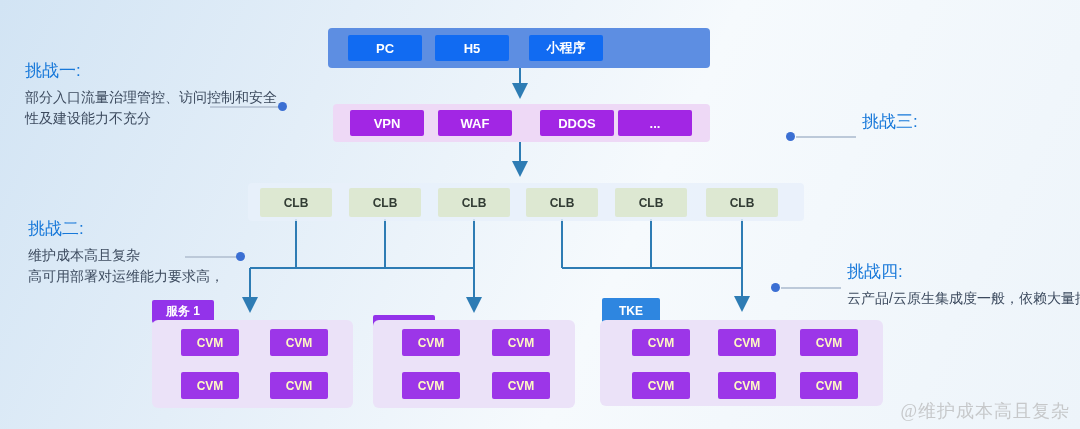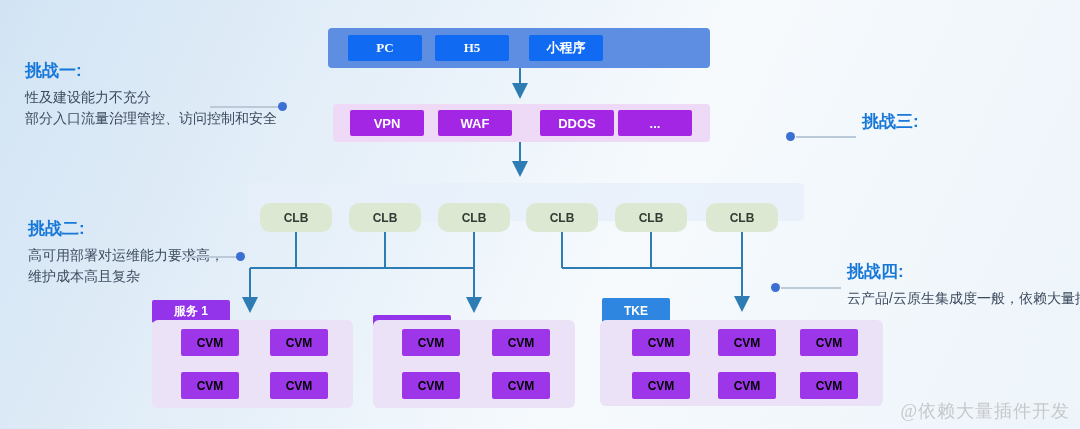--- a/index.html
+++ b/index.html
@@ -7,43 +7,43 @@
     position:relative;
     width:1080px;height:429px;
     overflow:hidden;
     font-family:"Liberation Sans", sans-serif;
     background:linear-gradient(115deg,#d2e4f4 0%,#e3eef8 28%,#f6fafd 58%,#edf4fa 100%);
   }
   .abs{position:absolute;}
   .flexc{display:flex;align-items:center;justify-content:center;}
 
   
-  .client-layer{left:328px;top:28px;width:382px;height:40px;background:#5d8ee2;border-radius:4px;font-family:Liberation Serif, serif;}
+  .client-layer{left:328px;top:28px;width:382px;height:40px;background:#5d8ee2;border-radius:4px;}
   .security-layer{left:333px;top:104px;width:377px;height:38px;background:#eed9f6;border-radius:4px;}
   .clb-strip{left:248px;top:183px;width:556px;height:38px;background:rgba(231,240,250,.85);border-radius:4px;}
 
   
   .node{position:absolute;width:74px;height:26px;color:#fff;font-size:13px;font-weight:bold;border-radius:2px;}
   .node.blue{background:#116bf2;top:7px;}
   .node.purple{background:#a226e4;top:6px;}
-  .clb{position:absolute;top:20px;width:72px;height:29px;background:#dde8d2;color:#323c34;font-size:12px;font-weight:bold;border-radius:10px;}
+  .clb{position:absolute;top:5px;width:72px;height:29px;background:#dde8d2;color:#323c34;font-size:12px;font-weight:bold;border-radius:2px;}
 
   
   .panel{position:absolute;background:#ebe2f8;border-radius:6px;}
   .panel-1{left:152px;top:320px;width:201px;height:88px;}
   .panel-2{left:373px;top:320px;width:202px;height:88px;}
   .panel-3{left:600px;top:320px;width:283px;height:86px;}
-  .group-label{position:absolute;height:23px;min-width:58px;color:#fff;font-size:12px;font-weight:bold;border-radius:2px;padding:0 22px;box-sizing:border-box;}
+  .group-label{position:absolute;height:23px;min-width:58px;color:#fff;font-size:12px;font-weight:bold;border-radius:2px;padding:0 14px;box-sizing:border-box;}
   .label-purple{background:#9333ea;}
   .label-blue{background:#2e86e0;height:25px;}
-  .cvm{position:absolute;width:58px;height:27px;background:#9c36e8;color:#000000;font-size:12px;font-weight:bold;border-radius:2px;}
+  .cvm{position:absolute;width:58px;height:27px;background:#9c36e8;color:#fef9c3;font-size:12px;font-weight:bold;border-radius:2px;}
 
   
   .ann{position:absolute;}
-  .ann-title{font-size:17px;font-weight:bold;color:#1778d9;margin-bottom:5px;white-space:nowrap;}
+  .ann-title{font-size:17px;font-weight:normal;color:#1778d9;margin-bottom:5px;white-space:nowrap;}
   .ann-line{font-size:14px;color:#3c4a5e;line-height:21px;white-space:nowrap;}
   .conn-line{position:absolute;height:2px;background:#bcc9d9;}
   .conn-dot{position:absolute;width:9px;height:9px;border-radius:50%;background:#3b6fd3;}
 
   .watermark{right:10px;bottom:6px;font-family:"Liberation Serif",serif;font-size:18px;color:#c6c8ca;letter-spacing:1px;}
   svg.connectors{position:absolute;left:0;top:0;pointer-events:none;}
 </style>
 </head>
 <body>
 
@@ -113,42 +113,42 @@
     <div class="cvm flexc" style="left:32px;top:9px">CVM</div>
     <div class="cvm flexc" style="left:118px;top:9px">CVM</div>
     <div class="cvm flexc" style="left:200px;top:9px">CVM</div>
     <div class="cvm flexc" style="left:32px;top:52px">CVM</div>
     <div class="cvm flexc" style="left:118px;top:52px">CVM</div>
     <div class="cvm flexc" style="left:200px;top:52px">CVM</div>
   </div>
 
   <div class="ann" style="left:25px;top:59px">
     <div class="ann-title">挑战一:</div>
+    <div class="ann-line">部分入口流量治理管控、访问控制和安全</div>
     <div class="ann-line">性及建设能力不充分</div>
-    <div class="ann-line">部分入口流量治理管控、访问控制和安全</div>
   </div>
   <div class="conn-line" style="left:210px;top:106px;width:70px"></div>
   <div class="conn-dot" style="left:278px;top:102px"></div>
 
   <div class="ann" style="left:28px;top:217px">
     <div class="ann-title">挑战二:</div>
+    <div class="ann-line">维护成本高且复杂</div>
     <div class="ann-line">高可用部署对运维能力要求高，</div>
-    <div class="ann-line">维护成本高且复杂</div>
   </div>
   <div class="conn-line" style="left:185px;top:256px;width:52px"></div>
   <div class="conn-dot" style="left:236px;top:252px"></div>
 
   <div class="ann" style="left:862px;top:110px">
     <div class="ann-title">挑战三:</div>
   </div>
   <div class="conn-dot" style="left:786px;top:132px"></div>
   <div class="conn-line" style="left:796px;top:136px;width:60px"></div>
 
   <div class="ann" style="left:847px;top:260px">
     <div class="ann-title">挑战四:</div>
     <div class="ann-line">云产品/云原生集成度一般，依赖大量插件开发</div>
   </div>
   <div class="conn-dot" style="left:771px;top:283px"></div>
   <div class="conn-line" style="left:781px;top:287px;width:60px"></div>
 
-  <div class="abs watermark">@依赖大量插件开发</div>
+  <div class="abs watermark">@维护成本高且复杂</div>
 
 </div>
 
 </body></html>

